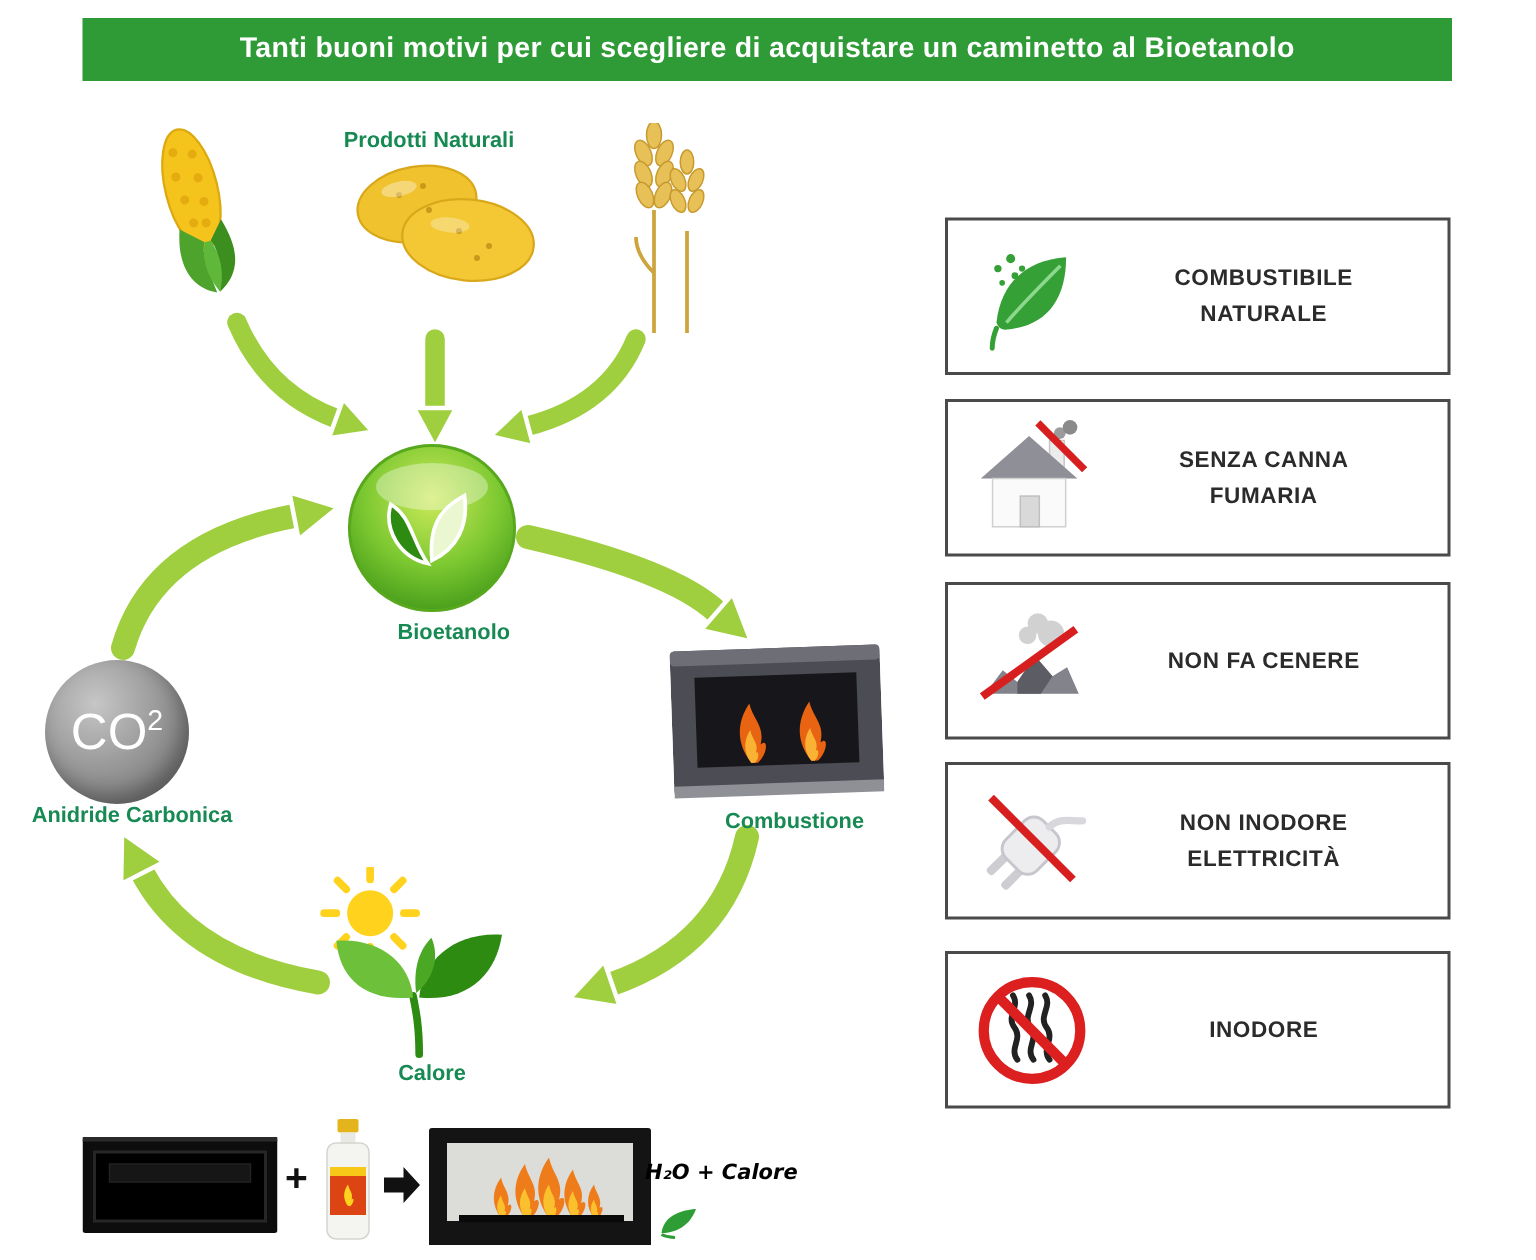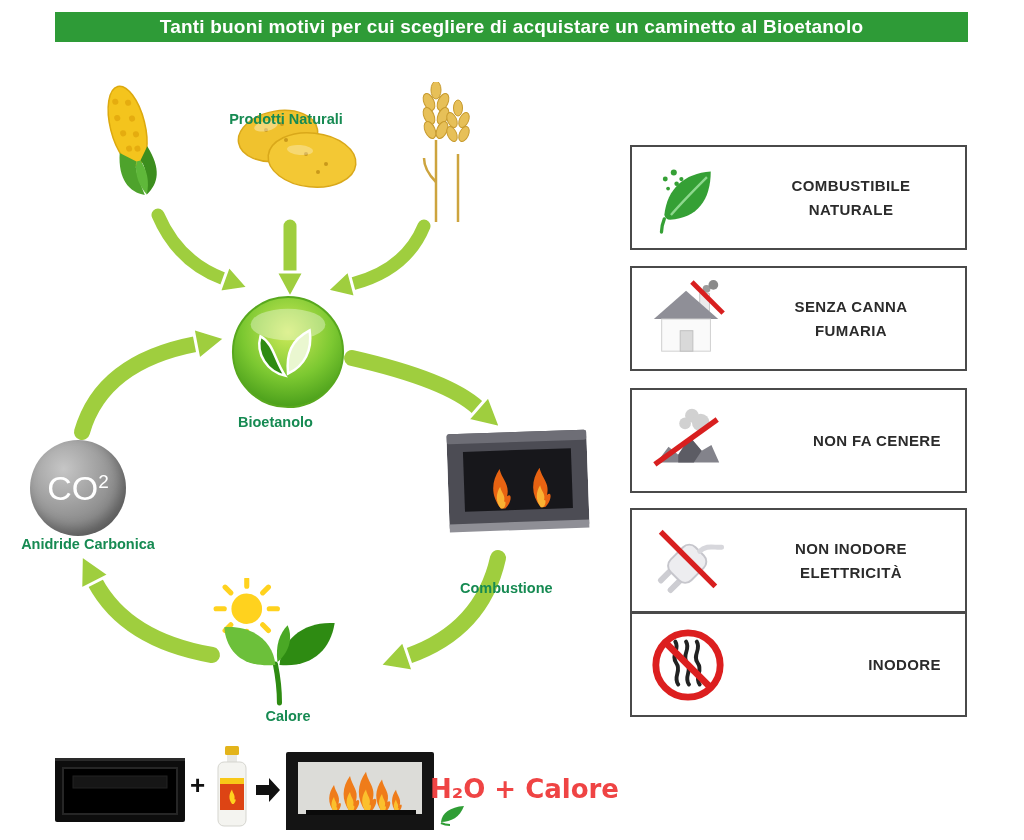--- a/index.html
+++ b/index.html
@@ -1,63 +1,63 @@
 <!DOCTYPE html>
 <html><head>
 <meta charset="utf-8">
 <style>
   * { margin:0; padding:0; box-sizing:border-box; }
   html,body { background:#fff; }
   body { font-family:"Liberation Sans", sans-serif; }
   .canvas { position:relative; width:1024px; height:840px; background:#fff; overflow:hidden; }
   .abs { position:absolute; }
 
-  .banner { position:absolute; left:55px; top:12px; width:913px; height:30px;
+  .banner { position:absolute; left:55px; top:12px; width:913px; height:42px;
             background:#2e9b37; color:#fff; display:flex; align-items:center; justify-content:center; }
   .banner span { font-size:19px; font-weight:bold; letter-spacing:.2px; }
 
   .arrows { position:absolute; left:0; top:0; z-index:1; pointer-events:none; }
   .obj { z-index:2; }
 
   .cycle-label { position:absolute; z-index:3; color:#168a52; font-weight:bold; font-size:14.5px; }
 
-  .pos-products-label { left:206px; top:86px;  width:160px; text-align:center;margin-top:25px; }
+  .pos-products-label { left:206px; top:86px;  width:160px; text-align:center; }
   .pos-corn      { left:88px;  top:78px;  width:92px;  height:122px; transform:rotate(-14deg); }
   .pos-potatoes  { left:226px; top:102px; width:140px; height:95px; }
   .pos-wheat     { left:406px; top:82px;  width:76px;  height:140px; }
   .pos-bio       { left:229px; top:293px; width:118px; height:118px; }
-  .pos-bio-label { left:238px; top:414px; width:102px; text-align:left; }
+  .pos-bio-label { left:238px; top:414px; width:102px; text-align:right; }
   .pos-fireplace { left:448px; top:426px; width:140px; height:112px; transform:rotate(-2deg); }
-  .pos-comb-label{ left:460px; top:540px; width:116px; text-align:left;margin-top:40px; }
+  .pos-comb-label{ left:460px; top:540px; width:116px; text-align:right; }
   .pos-plant     { left:212px; top:578px; width:138px; height:128px; }
   .pos-plant-label{ left:240px; top:708px; width:96px; text-align:center; }
   .pos-co2       { left:30px;  top:440px; width:96px;  height:96px; }
   .pos-co2-label { left:6px;   top:536px; width:164px; text-align:center; }
 
   .co2-circle { width:96px; height:96px; border-radius:50%;
       background: radial-gradient(circle at 35% 30%, #c6c6c6, #919191 55%, #6d6d6d);
       box-shadow: inset -5px -7px 12px rgba(0,0,0,.28);
       display:flex; align-items:center; justify-content:center; color:#fff; }
   .co2-text { font-size:34px; font-weight:normal; line-height:1; }
   .co2-text sup { font-size:19px; }
 
   .benefit-box { position:absolute; left:630px; width:337px; height:105px;
       border:2px solid #4a4a4a; background:#fff; display:flex; align-items:center; z-index:2; }
   .benefit-icon { width:112px; display:flex; align-items:center; justify-content:center; flex:0 0 112px; }
-  .benefit-text-wrap { flex:1; display:flex; justify-content:flex-end; padding-right:24px; }
+  .benefit-text-wrap { flex:1; display:flex; justify-content:center; padding-right:24px; }
   .benefit-label { max-width:180px; text-align:center; font-weight:bold; font-size:15px;
       color:#2b2b2b; letter-spacing:.4px; line-height:1.55; }
 
   .pos-fp-black  { left:55px;  top:758px; width:130px; height:64px; }
   .pos-plus      { left:190px; top:770px; font-size:26px; font-weight:bold; color:#111; z-index:2; }
   .pos-bottle    { left:214px; top:746px; width:36px;  height:82px; }
   .pos-arrow-glyph{ left:254px; top:778px; width:28px; height:24px; }
   .pos-fp-lit    { left:286px; top:752px; width:148px; height:78px; }
-  .pos-result    { left:430px; top:774px; font-size:26px; font-weight:bold; color:#ef4444;
-                   font-family:"DejaVu Sans","Liberation Sans",sans-serif; z-index:2; }
+  .pos-result    { left:430px; top:774px; font-size:14px; font-weight:bold; color:#000000;
+                   font-family:"DejaVu Sans","Liberation Sans",sans-serif; z-index:2;font-style:italic; }
   .pos-leaf-small{ left:438px; top:804px; width:28px; height:22px; }
 </style>
 </head>
 <body>
 
 <div class="canvas">
 
   <div class="banner">
     <span>Tanti buoni motivi per cui scegliere di acquistare un caminetto al Bioetanolo</span>
   </div>
@@ -278,21 +278,21 @@
           <path d="M0,14 C0,24 -8,27 -13,33" stroke="#d7d7dc" stroke-width="5" fill="none" stroke-linecap="round"></path>
         </g>
         <line x1="12" y1="10" x2="68" y2="66" stroke="#d81f1f" stroke-width="5.5"></line>
       </svg>
     </div>
     <div class="benefit-text-wrap">
       <div class="benefit-label">NON INODORE ELETTRICITÀ</div>
     </div>
   </div>
 
-  <div class="benefit-box" style="top:612px">
+  <div class="benefit-box" style="top:634px">
     <div class="benefit-icon">
       <svg width="78" height="78" viewBox="0 0 80 80">
         <g stroke="#222222" stroke-width="4" fill="none" stroke-linecap="round">
           <path d="M30,60 C24,52 34,46 28,38 C22,30 32,24 27,16"></path>
           <path d="M41,60 C35,52 45,46 39,38 C33,30 43,24 38,16"></path>
           <path d="M52,60 C46,52 56,46 50,38 C44,30 54,24 49,16"></path>
         </g>
         <circle cx="40" cy="40" r="33" fill="none" stroke="#dc1f1f" stroke-width="7"></circle>
         <line x1="17" y1="17" x2="63" y2="63" stroke="#dc1f1f" stroke-width="7"></line>
       </svg>

